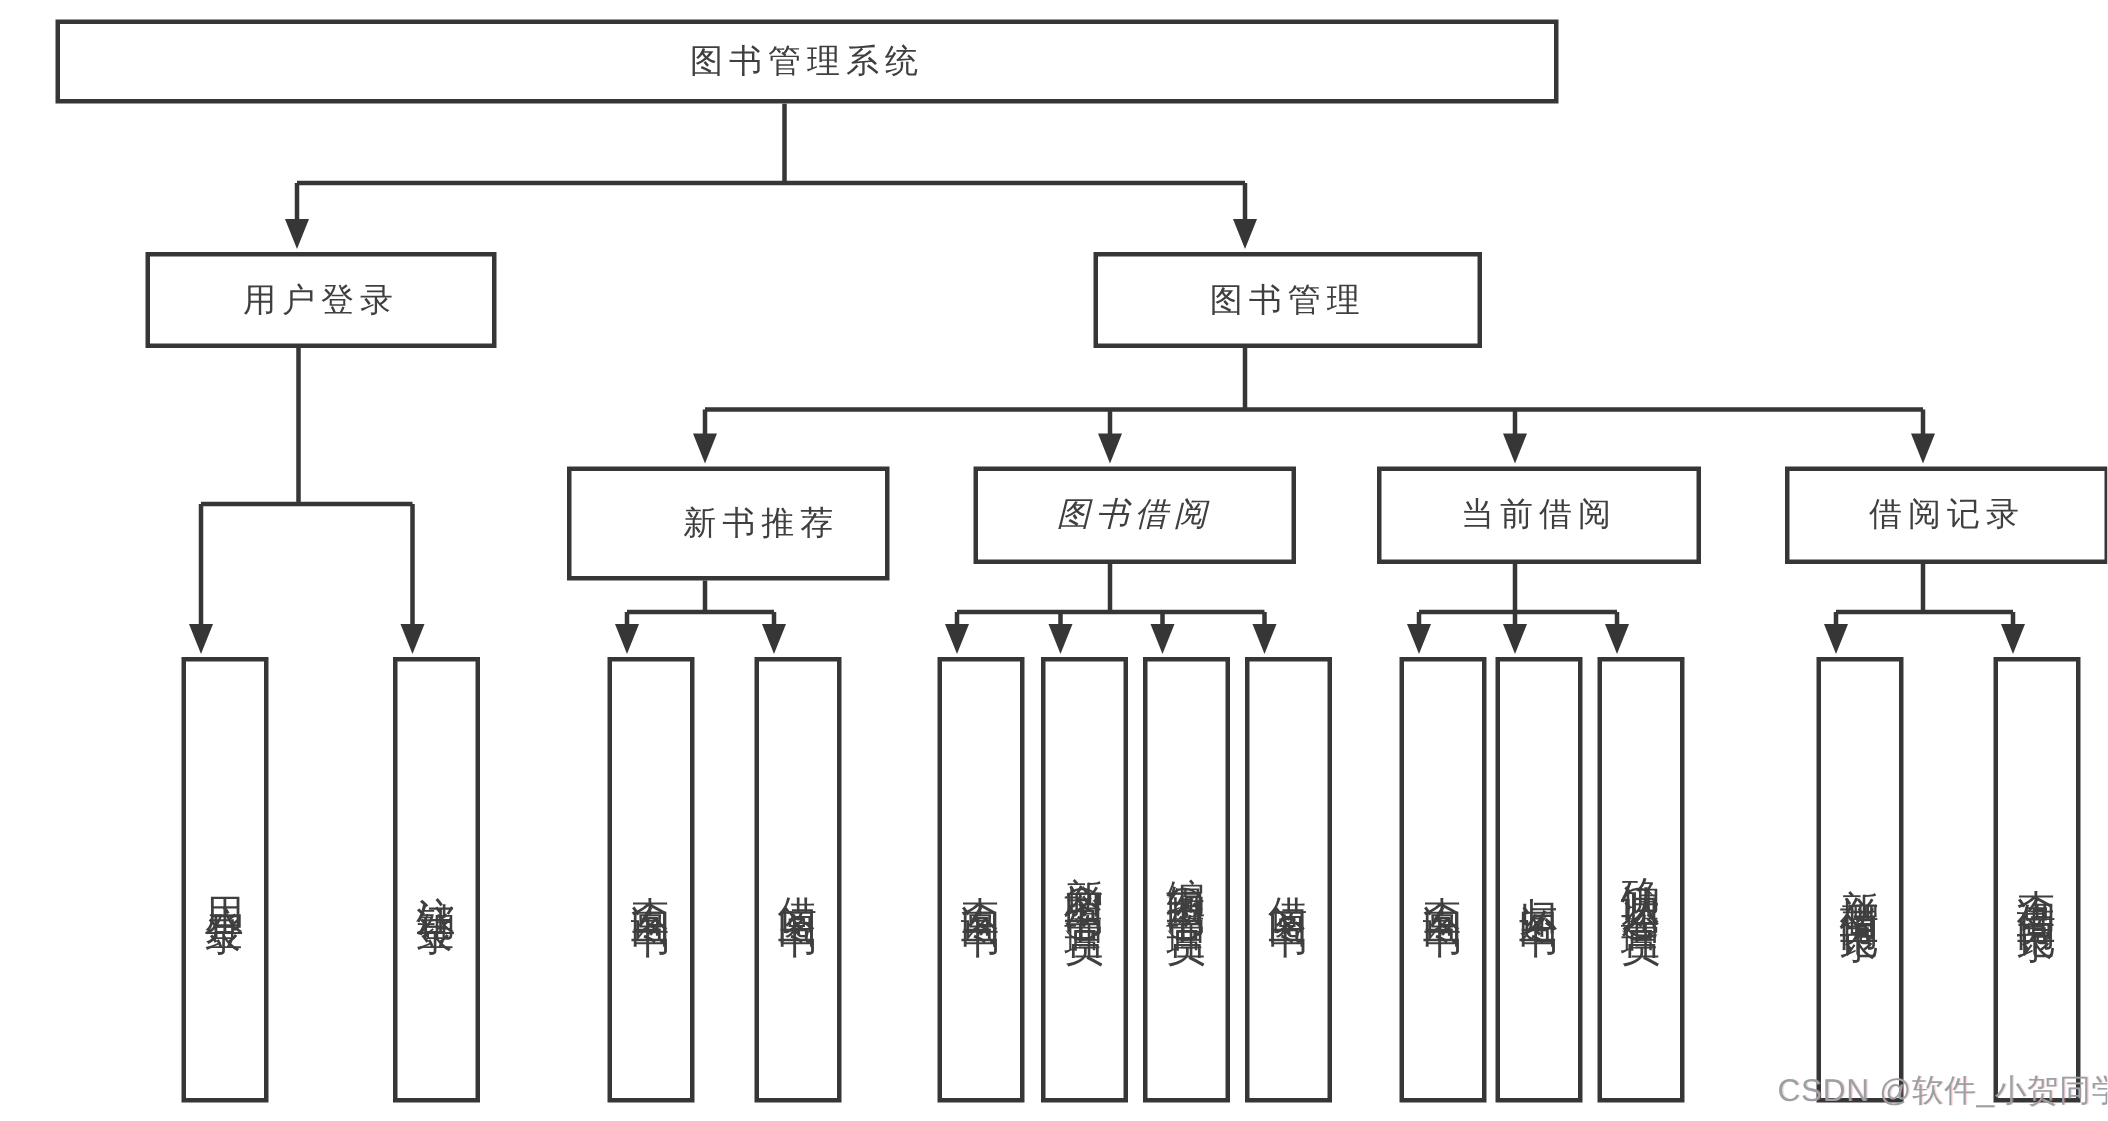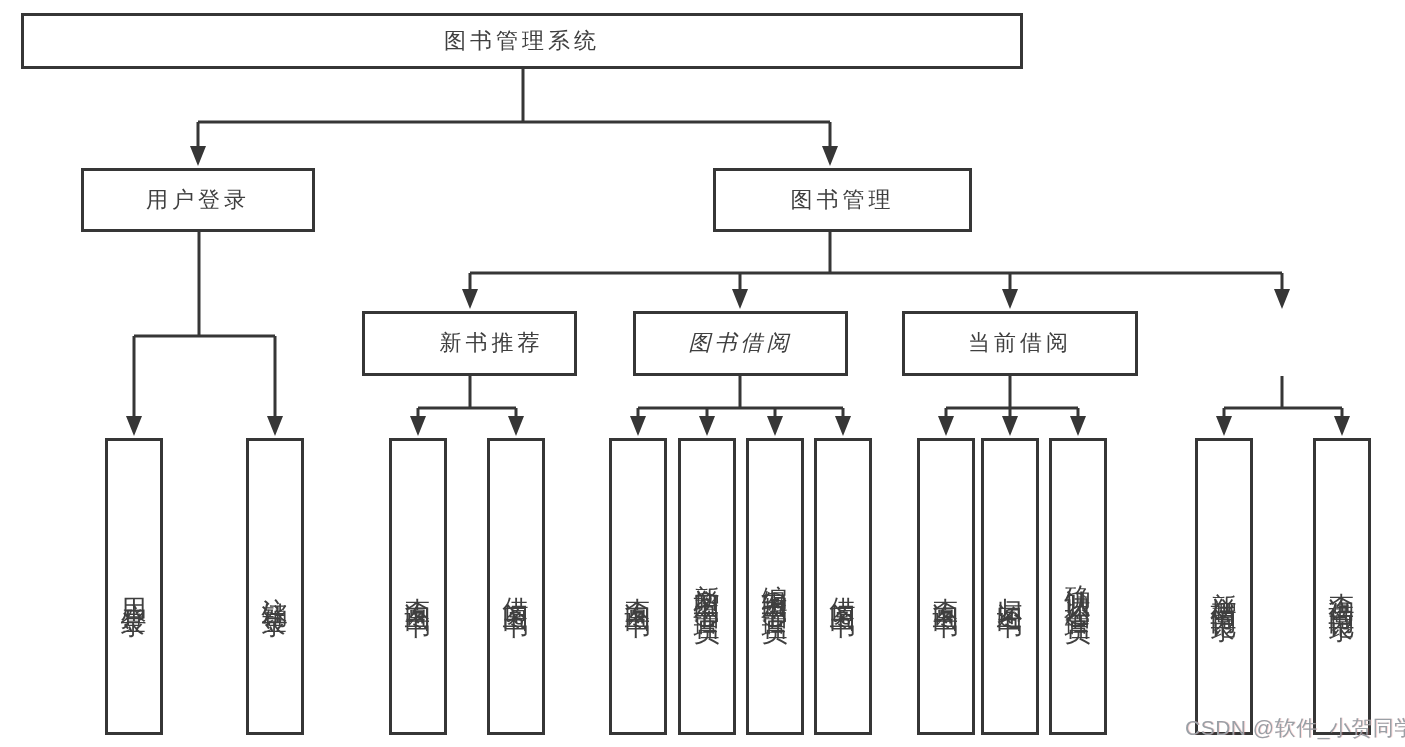--- a/index.html
+++ b/index.html
@@ -18,20 +18,21 @@
   }
   .node {
     position: absolute;
     box-sizing: border-box;
     border: 3px solid #363636;
     background: #ffffff;
     display: flex;
     align-items: center;
     justify-content: center;
     color: #3f3f3f;
+    margin-left: 16px;
   }
   .node.h {
     font-size: 22px;
     letter-spacing: 4px;
     line-height: 1.2;
     white-space: nowrap;
   }
   .node.v span {
     writing-mode: vertical-rl;
     text-orientation: mixed;
@@ -105,28 +106,31 @@
     <span>图书管理系统</span>
   </div>
 
   <div class="node h" style="left:81px; top:168px; width:234px; height:64px;">
     <span>用户登录</span>
   </div>
   <div class="node h" style="left:713px; top:168px; width:259px; height:64px;">
     <span>图书管理</span>
   </div>
 
-  <div class="node h" style="left:362px; top:311px; width:215px; height:65px;padding-left:44px;">
+  <div class="node h" style="left:362px; top:311px; width:215px; height:76px;padding-left:44px;">
     <span>新书推荐</span>
   </div>
   <div class="node h" style="left:633px; top:311px; width:215px; height:65px;font-style:italic;">
     <span>图书借阅</span>
   </div>
-  <div class="node h" style="left:902px; top:311px; width:236px; height:65px;">
+  <div class="node h" style="left:902px; top:311px; width:216px; height:65px;">
     <span>当前借阅</span>
+  </div>
+  <div class="node h" style="left:1174px; top:311px; width:216px; height:65px;">
+    <span>借阅记录</span>
   </div>
 
   <div class="node v" style="left:105px; top:438px; width:58px; height:297px;">
     <span>用户登录</span>
   </div>
   <div class="node v" style="left:246px; top:438px; width:58px; height:297px;">
     <span>注销登录</span>
   </div>
 
   <div class="node v" style="left:389px; top:438px; width:58px; height:297px;">

